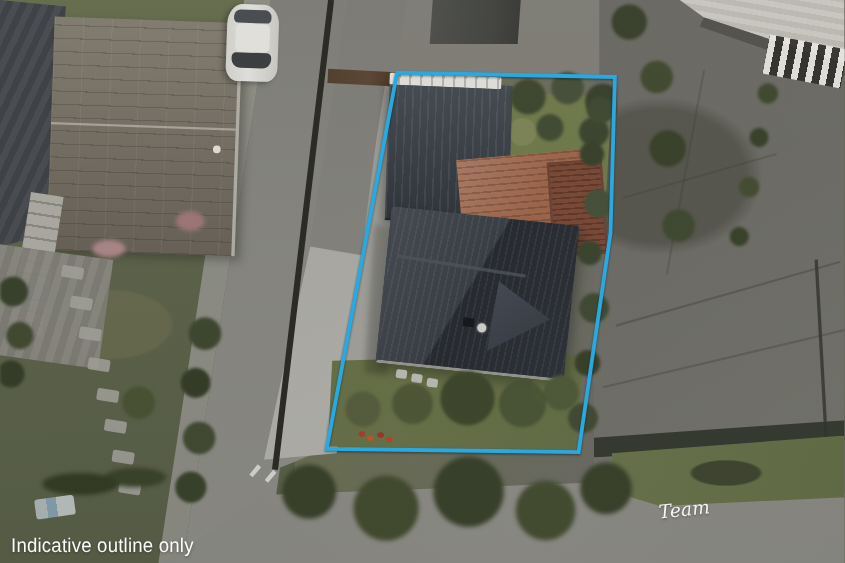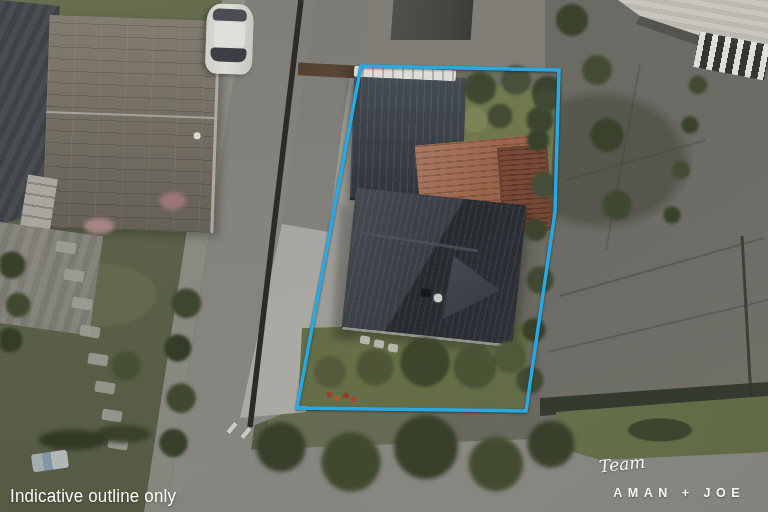--- a/index.html
+++ b/index.html
@@ -315,15 +315,14 @@
 
   <div class="photo-tone"></div>
 
   <svg class="outline-svg" viewBox="0 0 768 512">
     <polygon points="361,66 559,70 555,212 526,411 297,408" stroke="#29a9e1" stroke-width="3.5"></polygon>
   </svg>
 
   <div class="disclaimer">Indicative outline only</div>
   <div class="brand">
     <span class="brand-script">Team</span>
-    <span class="brand-name">AMAN + JOE</span>
   </div>
 </div>
 
 </body></html>

